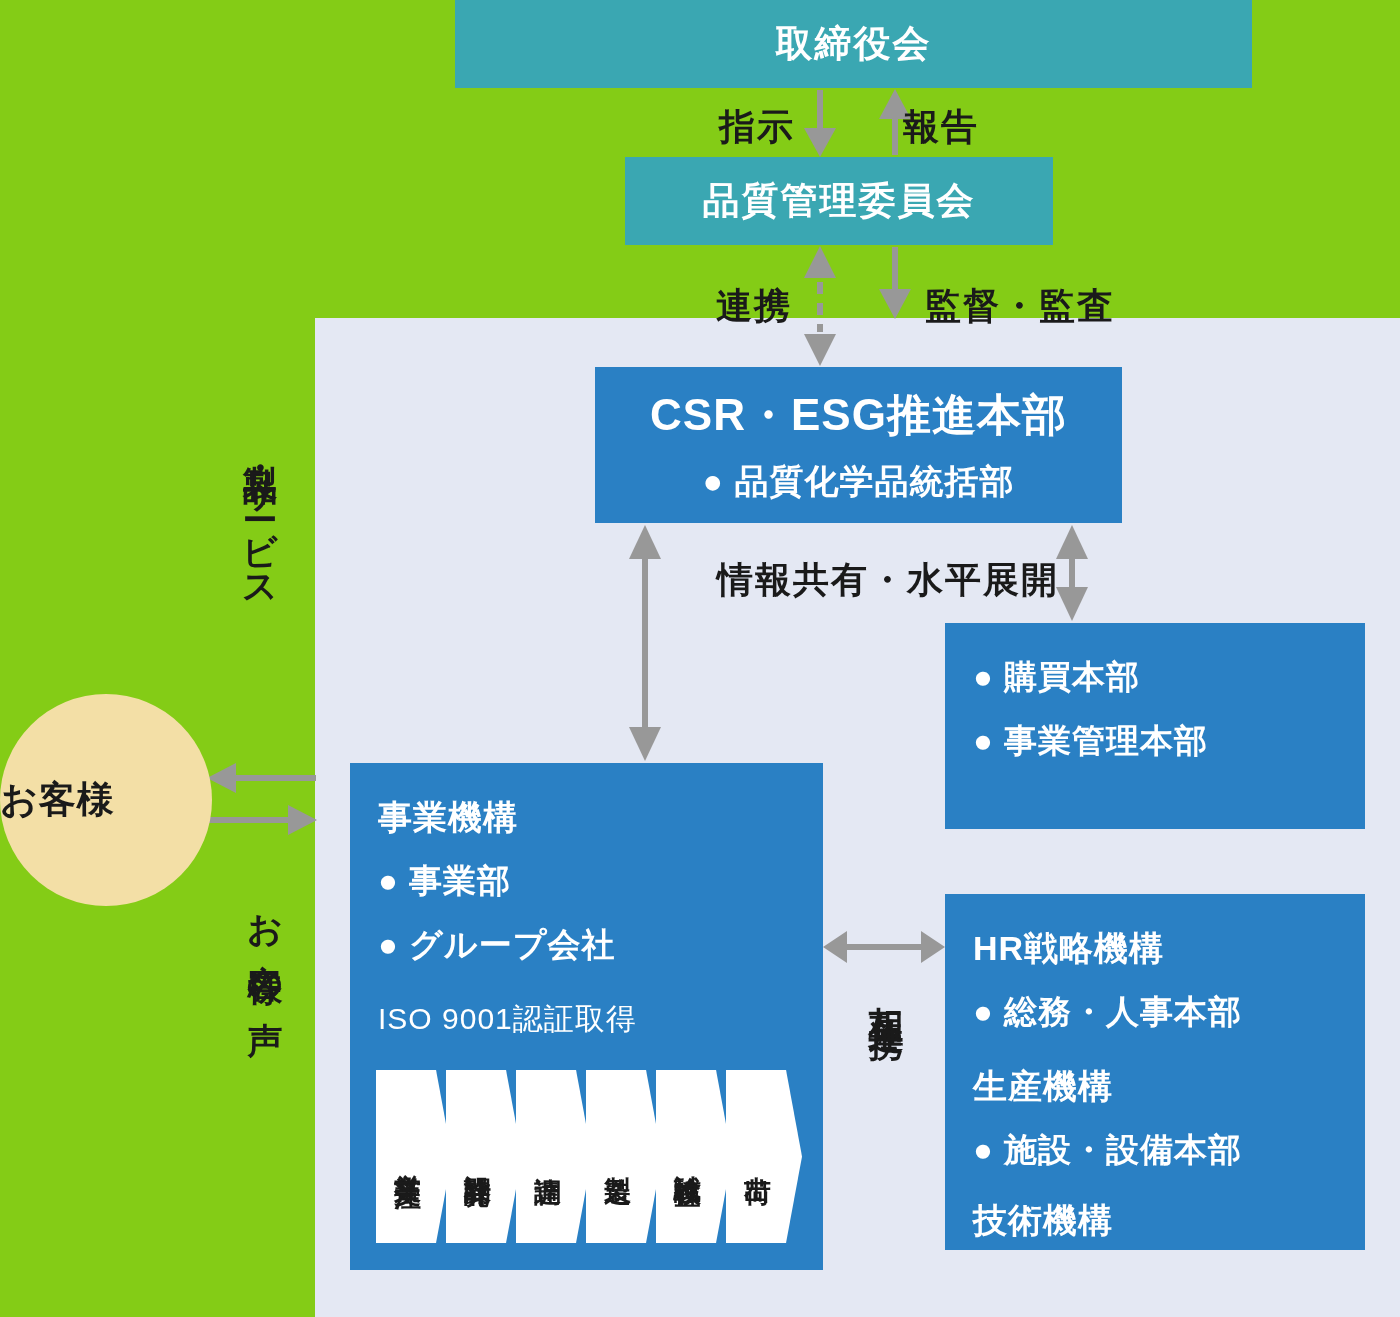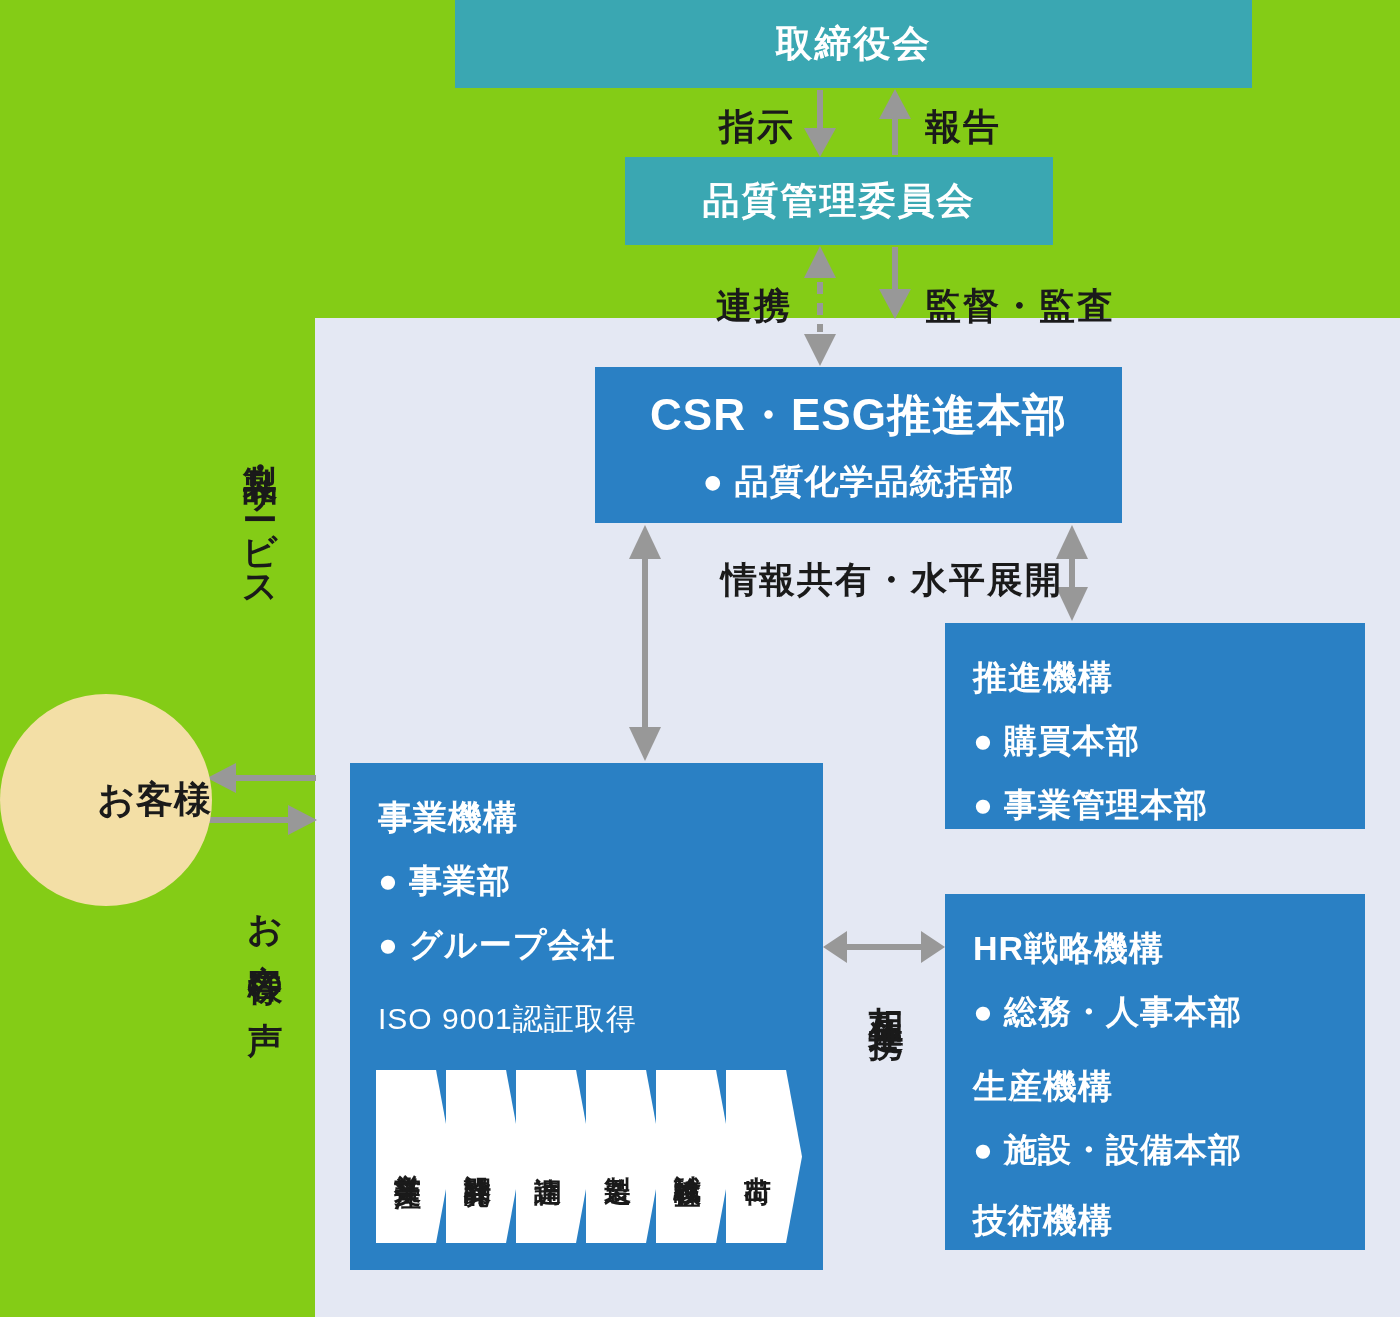--- a/index.html
+++ b/index.html
@@ -21,21 +21,21 @@
   .org-title{font-size:34px;font-weight:bold;line-height:64px;letter-spacing:1px;}
   .org-item{font-size:33px;font-weight:bold;line-height:64px;letter-spacing:1px;}
   .iso-line{font-size:30px;font-weight:normal;line-height:60px;margin-top:12px;letter-spacing:1px;}
   .edge-label{font-size:36px;font-weight:bold;color:#1a1a1a;letter-spacing:2px;white-space:nowrap;}
   .v-label{
     writing-mode:vertical-rl;text-orientation:upright;
     font-size:35px;font-weight:bold;color:#1a1a1a;letter-spacing:6px;white-space:nowrap;
   }
   .customer-circle{
     width:212px;height:212px;border-radius:50%;background:#f3dfa6;
-    display:flex;align-items:center;justify-content:flex-end;
+    display:flex;align-items:center;justify-content:flex-start;
     font-size:37px;font-weight:bold;color:#1a1a1a;letter-spacing:1px;
   }
   .chev-row{position:absolute;left:26px;top:307px;height:173px;}
   .chevron{
     position:absolute;top:0;width:76px;height:173px;background:#ffffff;
     clip-path:polygon(0 0,79% 0,100% 50%,79% 100%,0 100%);
     display:flex;align-items:center;justify-content:center;
   }
   .chevron span{
     writing-mode:vertical-rl;text-orientation:upright;
@@ -104,30 +104,30 @@
 
   <div class="abs teal-box" style="left:455px;top:0;width:797px;height:88px;">
     <span>取締役会</span>
   </div>
 
   <div class="abs teal-box" style="left:625px;top:157px;width:428px;height:88px;">
     <span>品質管理委員会</span>
   </div>
 
   <div class="abs edge-label" style="left:660px;top:103px;width:135px;text-align:right;">指示</div>
-  <div class="abs edge-label" style="left:925px;top:103px;">報告</div>
+  <div class="abs edge-label" style="left:903px;top:103px;">報告</div>
   <div class="abs edge-label" style="left:657px;top:282px;width:135px;text-align:right;">連携</div>
   <div class="abs blue-box csr-box" style="left:595px;top:367px;width:527px;height:156px;">
     <div class="csr-title">CSR・ESG推進本部</div>
     <div class="csr-sub">● 品質化学品統括部</div>
   </div>
 
   <div class="abs edge-label" style="left:925px;top:282px;">監督・監査</div>
 
-  <div class="abs edge-label" style="left:663px;top:556px;width:400px;text-align:right;">情報共有・水平展開</div>
+  <div class="abs edge-label" style="left:688px;top:556px;width:400px;text-align:center;">情報共有・水平展開</div>
 
   <div class="abs blue-box org-box" style="left:350px;top:763px;width:473px;height:507px;">
     <div class="org-title">事業機構</div>
     <div class="org-item">● 事業部</div>
     <div class="org-item">● グループ会社</div>
     <div class="iso-line">ISO 9001認証取得</div>
     <div class="chev-row">
       <div class="chevron" style="left:0px;">
         <span>営業受注</span>
         </div>
@@ -145,21 +145,20 @@
         </div>
       <div class="chevron" style="left:350px;">
         <span>出荷</span>
         </div>
     </div>
   </div>
 
   <div class="abs v-label" style="left:862px;top:978px;">相互連携</div>
 
   <div class="abs blue-box org-box" style="left:945px;top:623px;width:420px;height:206px;">
-    <div class="org-title">推進機構</div>
     <div class="org-item">● 購買本部</div>
     <div class="org-item">● 事業管理本部</div>
   </div>
 
   <div class="abs blue-box org-box" style="left:945px;top:846px;width:420px;height:146px;margin-top:48px;">
     <div class="org-title">HR戦略機構</div>
     <div class="org-item">● 総務・人事本部</div>
   </div>
 
   <div class="abs blue-box org-box" style="left:945px;top:1013px;width:420px;height:149px;margin-top:19px;">

